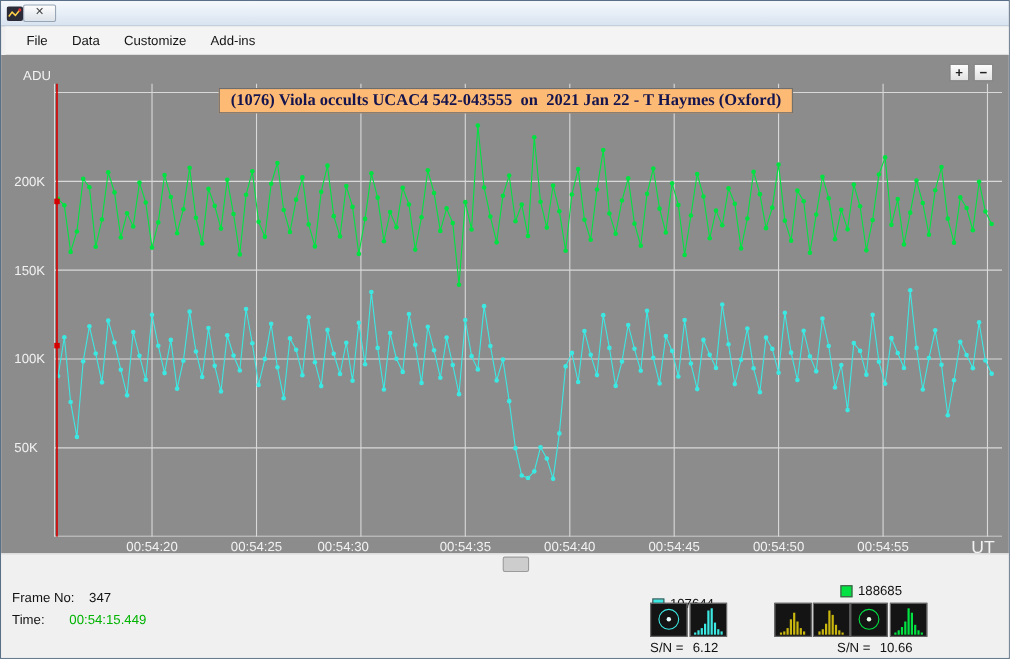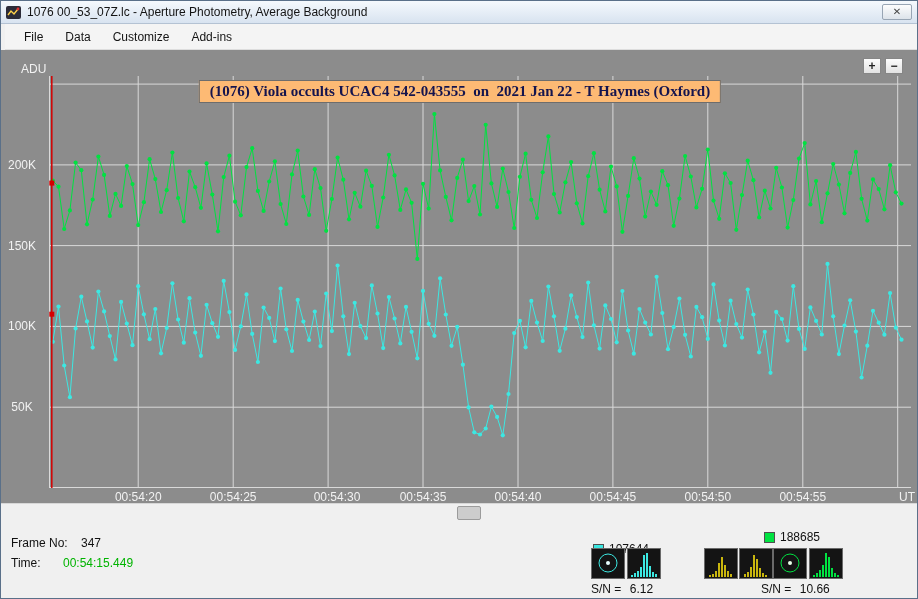--- a/index.html
+++ b/index.html
@@ -14,32 +14,32 @@
   .close-btn{width:30px;height:16px;border:1px solid #98a5b4;border-radius:2px;
              background:linear-gradient(#fdfdfd,#dde3ea);font-size:10px;line-height:14px;
              text-align:center;color:#444;padding:0;font-family:"Liberation Sans",sans-serif;}
   
   .menubar{position:absolute;top:23px;left:4px;width:100%;height:26px;background:#f4f4f4;
            border-bottom:1px solid #dddddd;display:flex;align-items:center;padding-left:8px;box-sizing:border-box;}
   .menu-item{font-size:12px;color:#141414;padding:4px 11px;cursor:default;}
   
   .chart-zone{position:absolute;top:49px;left:0;width:918px;height:453px;background:#8c8c8c;}
   .adu-label{position:absolute;left:20px;top:12px;font-size:12px;color:#f2f2f2;}
-  .ut-label{position:absolute;left:882px;top:440px;width:32px;font-size:12px;color:#f2f2f2;text-align:right;}
+  .ut-label{position:absolute;left:882px;top:440px;width:32px;font-size:16px;color:#f2f2f2;text-align:left;}
   .chart-title{position:absolute;top:30px;left:50%;transform:translateX(-50%);
                background:#fdba74;border:1px solid #6d6d6d;padding:2px 10px;
                font-family:"Liberation Serif",serif;font-weight:bold;font-size:15px;color:#14144e;
                white-space:pre;}
   .zoom-btn{position:absolute;top:8px;width:18px;height:16px;border:1px solid #868686;
             background:linear-gradient(#fcfcfc,#e2e2e2);font-family:"Liberation Sans",sans-serif;
             font-weight:bold;font-size:12px;line-height:13px;text-align:center;padding:0;color:#222;}
   #zoom-plus{right:38px;}
   #zoom-minus{right:16px;}
   .plot{position:absolute;left:48px;top:26px;width:862px;height:412px;}
-  .ytick{position:absolute;left:0;width:42px;text-align:center;font-size:12px;color:#f2f2f2;}
+  .ytick{position:absolute;left:12px;width:42px;text-align:left;font-size:12px;color:#f2f2f2;}
   .xtick{position:absolute;top:440px;width:64px;text-align:center;font-size:12px;color:#f2f2f2;}
   
   .hscroll{position:absolute;top:502px;left:0;width:918px;height:17px;background:#f0f0f0;
            border-top:1px solid #d7d7d7;box-sizing:border-box;}
   .hthumb{position:absolute;left:456px;top:2px;width:22px;height:12px;background:#cdcdcd;
           border:1px solid #9b9b9b;border-radius:2px;}
   
   .statusbar{position:absolute;top:519px;left:0;width:918px;height:80px;background:#f0f0f0;
              font-size:12px;color:#111;}
   .s-abs{position:absolute;white-space:nowrap;}
@@ -55,21 +55,20 @@
 <body>
 
 <div class="window">
 
   <div class="titlebar">
     <svg class="app-icon" viewBox="0 0 15 15">
       <rect x="0" y="1" width="15" height="13" rx="2" fill="#2b2b38"></rect>
       <polyline points="2,10 5,6 8,9 12,4" fill="none" stroke="#ffd24a" stroke-width="1.4"></polyline>
       <circle cx="12" cy="4" r="1.4" fill="#e03030"></circle>
     </svg>
-    <span class="title">1076 00_53_07Z.lc - Aperture Photometry, Average Background</span>
     <button class="close-btn">✕</button>
   </div>
 
   <div class="menubar">
     <span class="menu-item">File</span>
     <span class="menu-item">Data</span>
     <span class="menu-item">Customize</span>
     <span class="menu-item">Add-ins</span>
   </div>
 
@@ -403,21 +402,21 @@
         </svg>
       </div>
     <div class="chart-title">(1076) Viola occults UCAC4 542-043555  on  2021 Jan 22 - T Haymes (Oxford)</div>
     <div class="ut-label">UT</div>
   <div class="ytick" style="top: 107.863px;">200K</div>
       <div class="ytick" style="top: 188.647px;">150K</div>
       <div class="ytick" style="top: 269.431px;">100K</div>
       <div class="ytick" style="top: 350.216px;">50K</div>
       <div class="xtick" style="left: 105.238px;">00:54:20</div>
       <div class="xtick" style="left: 200.172px;">00:54:25</div>
-      <div class="xtick" style="left: 304px;">00:54:30</div>
+      <div class="xtick" style="left: 279px;">00:54:30</div>
       <div class="xtick" style="left: 390.04px;">00:54:35</div>
       <div class="xtick" style="left: 484.974px;">00:54:40</div>
       <div class="xtick" style="left: 579.907px;">00:54:45</div>
       <div class="xtick" style="left: 674.841px;">00:54:50</div>
       <div class="xtick" style="left: 769.775px;">00:54:55</div>
     </div>
 
   <div class="hscroll">
     <div class="hthumb"></div>
   </div>

